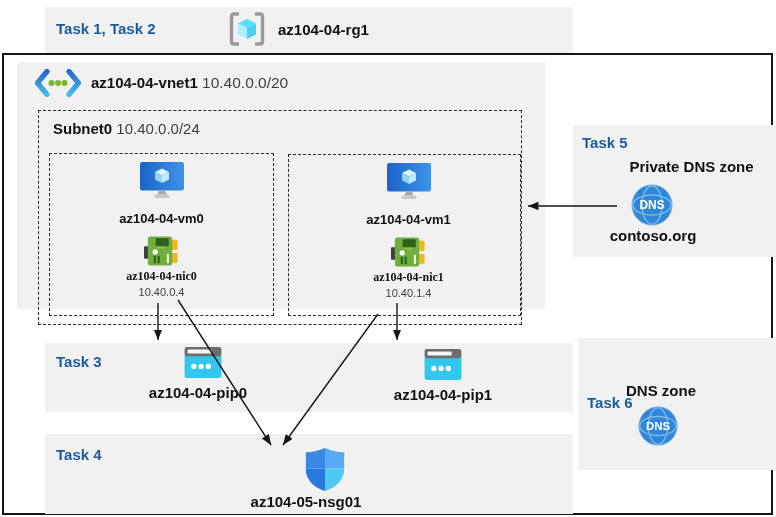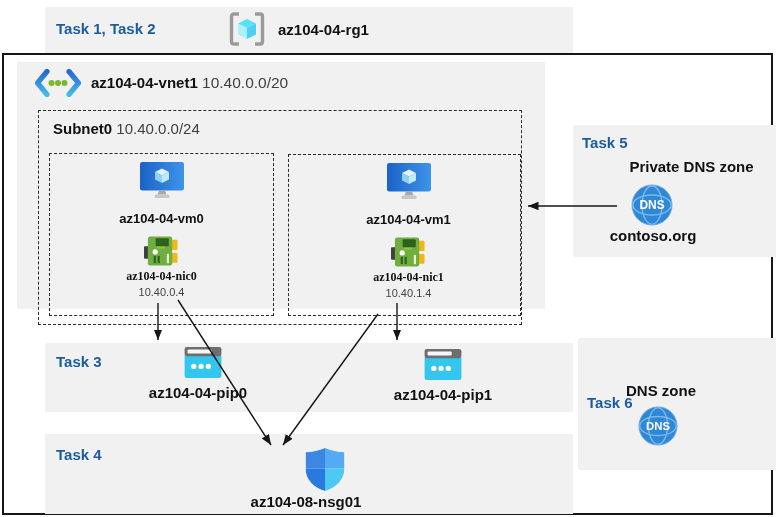--- a/index.html
+++ b/index.html
@@ -169,21 +169,21 @@
           <path d="M20 0 C26 2.8 32.5 4.2 40 4.4 L40 20 C40 33 31 40.5 20 44 C9 40.5 0 33 0 20 L0 4.4 C7.5 4.2 14 2.8 20 0 Z"></path>
         </clipPath>
       </defs>
       <g clip-path="url(#shieldclip)">
         <rect x="0" y="0" width="20" height="21" fill="#3b87e2"></rect>
         <rect x="20" y="0" width="20" height="21" fill="#55aaf4"></rect>
         <rect x="0" y="21" width="20" height="23" fill="#2a7ade"></rect>
         <rect x="20" y="21" width="20" height="23" fill="#4ec9f6"></rect>
       </g>
     </svg>
-    <div class="res-label abs ctr" style="left:261px;top:59px;">az104-08-nsg01</div>
+    <div class="res-label abs ctr" style="left:261px;top:59px;">az104-05-nsg01</div>
   </div>
 
   <div class="sidebox" style="left:573px;top:125px;width:190px;height:132px;">
     <div class="task-label" style="left:9px;top:9px;">Task 5</div>
     <div class="res-label abs" style="left:0;top:33px;width:100%;text-align:center;">Private DNS zone</div>
     <svg class="abs" style="left:58px;top:59px;" width="42" height="42" viewBox="0 0 44 44">
       <circle cx="22" cy="22" r="21" fill="#2f87d7" stroke="#6fb0e6" stroke-width="1"></circle>
       <ellipse cx="22" cy="22" rx="10.5" ry="20" fill="none" stroke="#7cb9ea" stroke-width="1.5"></ellipse>
       <ellipse cx="22" cy="22" rx="20" ry="10.5" fill="none" stroke="#7cb9ea" stroke-width="1.5"></ellipse>
       <text x="22" y="26.5" text-anchor="middle" font-size="12.5" font-weight="700" fill="#ffffff" font-family="Liberation Sans, sans-serif">DNS</text>

